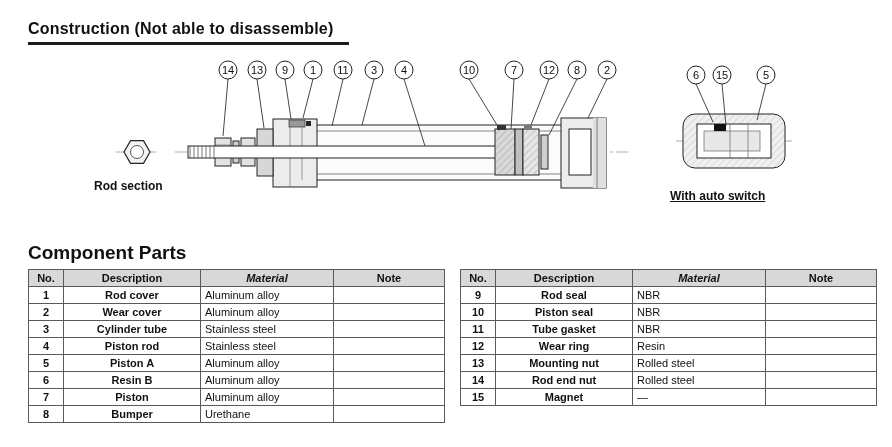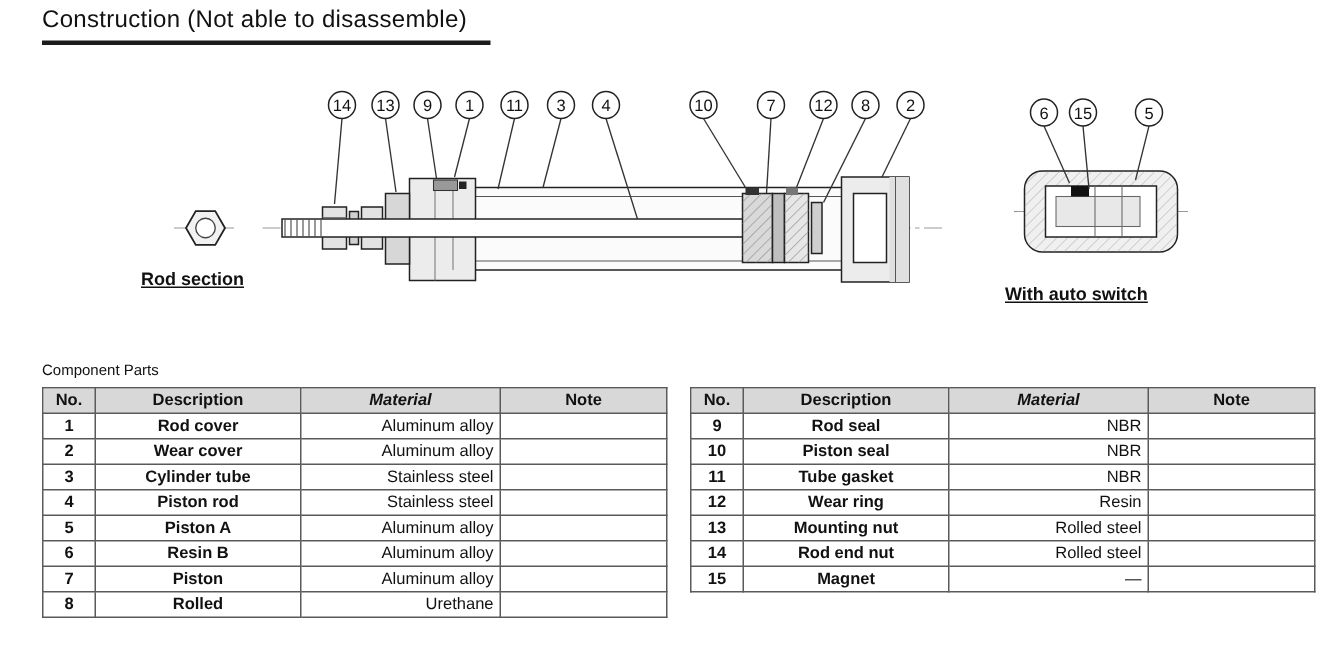--- a/index.html
+++ b/index.html
@@ -1,45 +1,45 @@
 <!DOCTYPE html>
 <html><head>
 <meta charset="utf-8">
 <style>
   html, body { margin: 0; padding: 0; background: #fff; }
   .page {
     position: relative; width: 892px; height: 447px; background: #fff;
     font-family: "Liberation Sans", sans-serif; color: #111; overflow: hidden;
   }
   .title {
-    position: absolute; left: 28px; top: 5px; margin: 0;
-    font-size: 16px; font-weight: normal; letter-spacing: 0.2px;
+    position: absolute; left: 28px; top: 20px; margin: 0;
+    font-size: 16px; font-weight: bold; letter-spacing: 0.2px;
     border-bottom: 3px solid #1c1c1c; padding: 0 16px 4px 0;
   }
   .diagram { position: absolute; left: 0; top: 36px; width: 892px; height: 206px; }
   .diagram svg { display: block; }
   .diagram-label { position: absolute; font-size: 12px; font-weight: bold; white-space: nowrap; }
-  .rod-section-label { left: 94px; top: 143px; text-decoration: underline; }
+  .rod-section-label { left: 94px; top: 143px; }
   .auto-switch-label { left: 670px; top: 153px; text-decoration: underline; }
   .parts { position: absolute; left: 28px; top: 242px; }
-  .parts-heading { margin: 0 0 5px 0; font-size: 10px; font-weight: normal; }
+  .parts-heading { margin: 0 0 5px 0; font-size: 19px; font-weight: bold; }
   .tables { display: flex; gap: 15px; align-items: flex-start; }
   table.parts-table { border-collapse: collapse; font-size: 11px; color: #111; border-radius: 25px; }
   .parts-table th, .parts-table td {
     border: 1px solid #5a5a5a; padding: 1px 4px; height: 14px; line-height: 14px;
     overflow: hidden; white-space: nowrap;
   }
   .parts-table th { background: #d8d8d8; font-weight: bold; text-align: center; }
   .c-no   { width: 26px; }
   .c-desc { width: 128px; margin-top: 29px; }
   .c-mat  { width: 124px; font-style: italic; }
   .c-note { width: 102px; }
   td.no   { text-align: center; font-weight: bold; }
   td.desc { text-align: center; font-weight: bold; }
-  td.mat  { text-align: right; }
+  td.mat  { text-align: left; }
   td.note { }
   svg text.callout-num { font-family: "Liberation Sans", sans-serif; font-size: 11px; fill: #111; }
 </style>
 </head>
 <body>
 
 <div class="page">
 
   <h1 class="title">Construction (Not able to disassemble)</h1>
 
@@ -252,21 +252,21 @@
             <td class="note"></td>
           </tr>
           <tr>
             <td class="no">7</td>
             <td class="desc">Piston</td>
             <td class="mat">Aluminum alloy</td>
             <td class="note"></td>
           </tr>
           <tr>
             <td class="no">8</td>
-            <td class="desc">Rolled</td>
+            <td class="desc">Bumper</td>
             <td class="mat">Urethane</td>
             <td class="note"></td>
           </tr>
         </tbody>
       </table>
 
       <table class="parts-table">
         <thead>
           <tr>
             <th class="c-no">No.</th>

